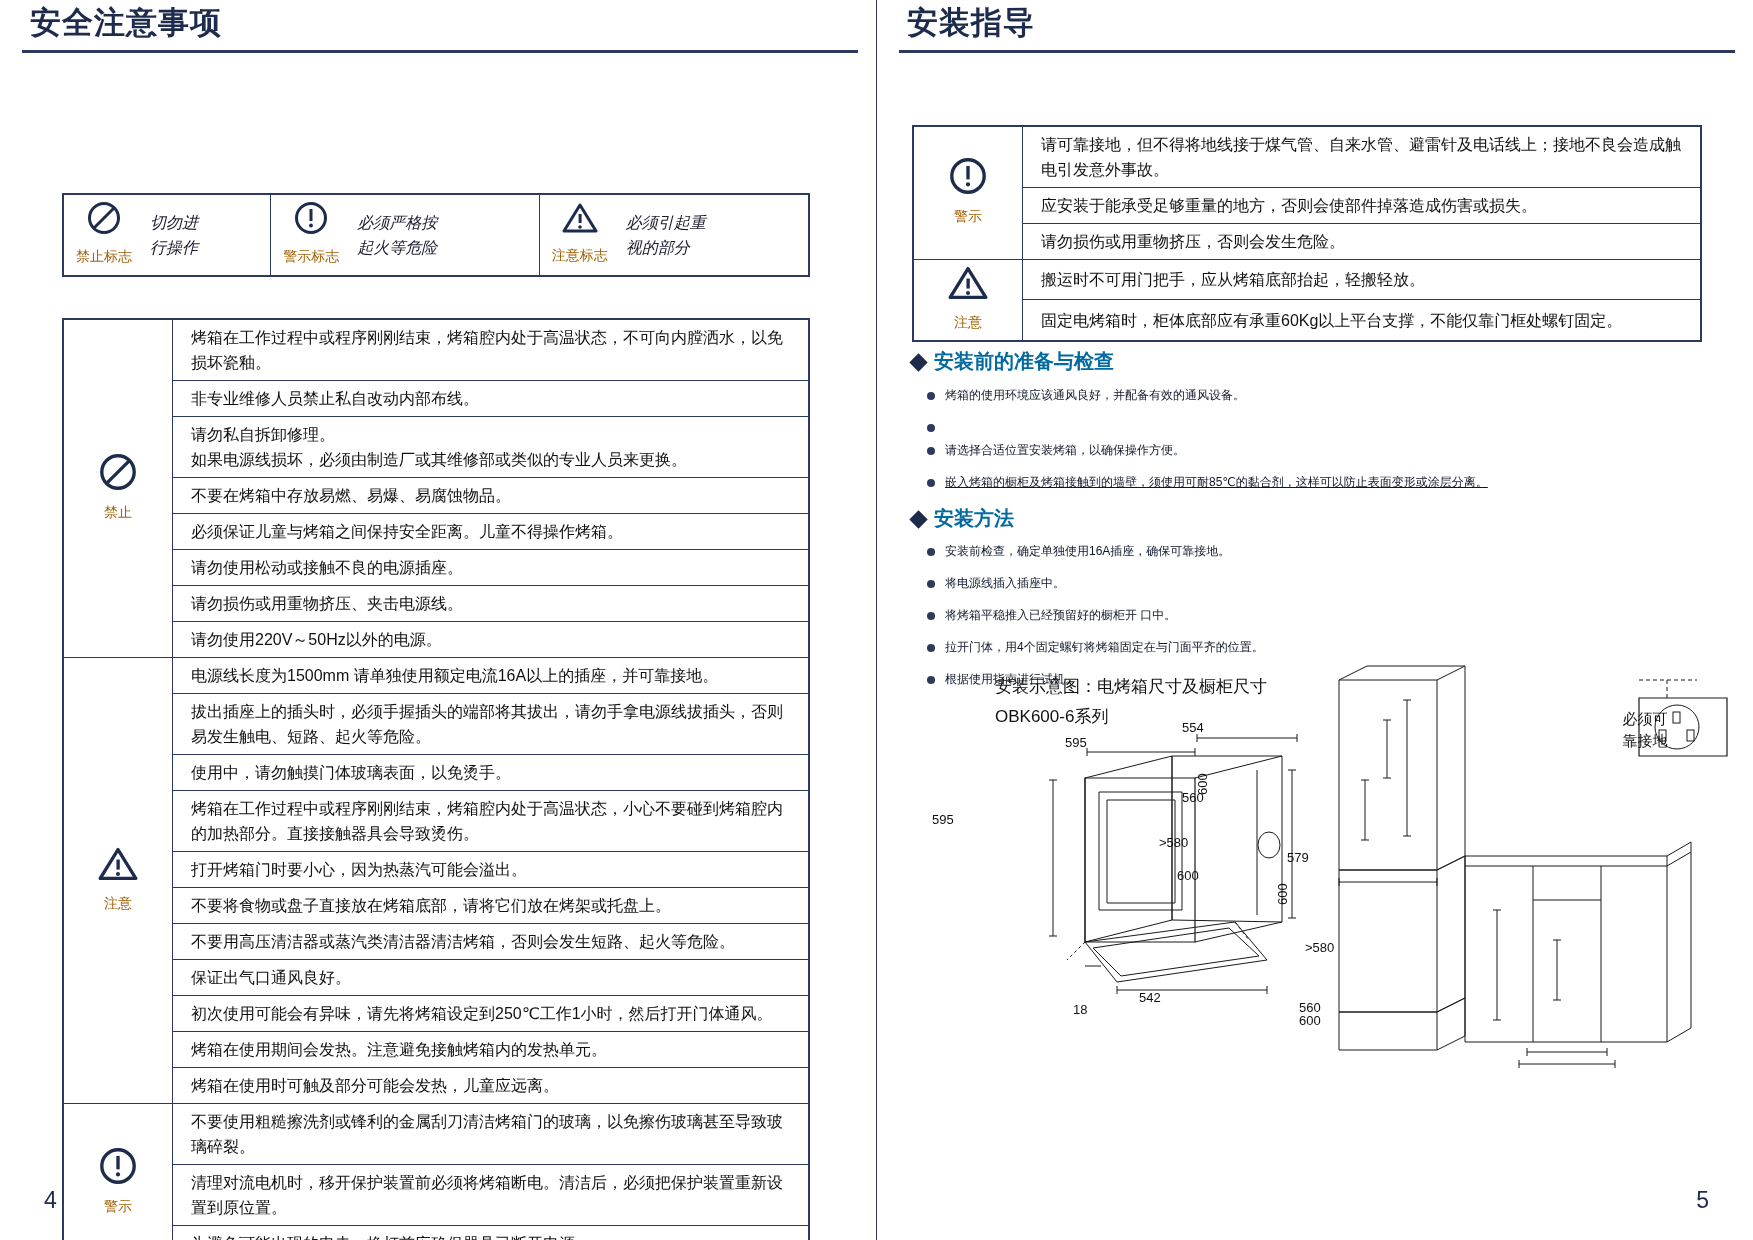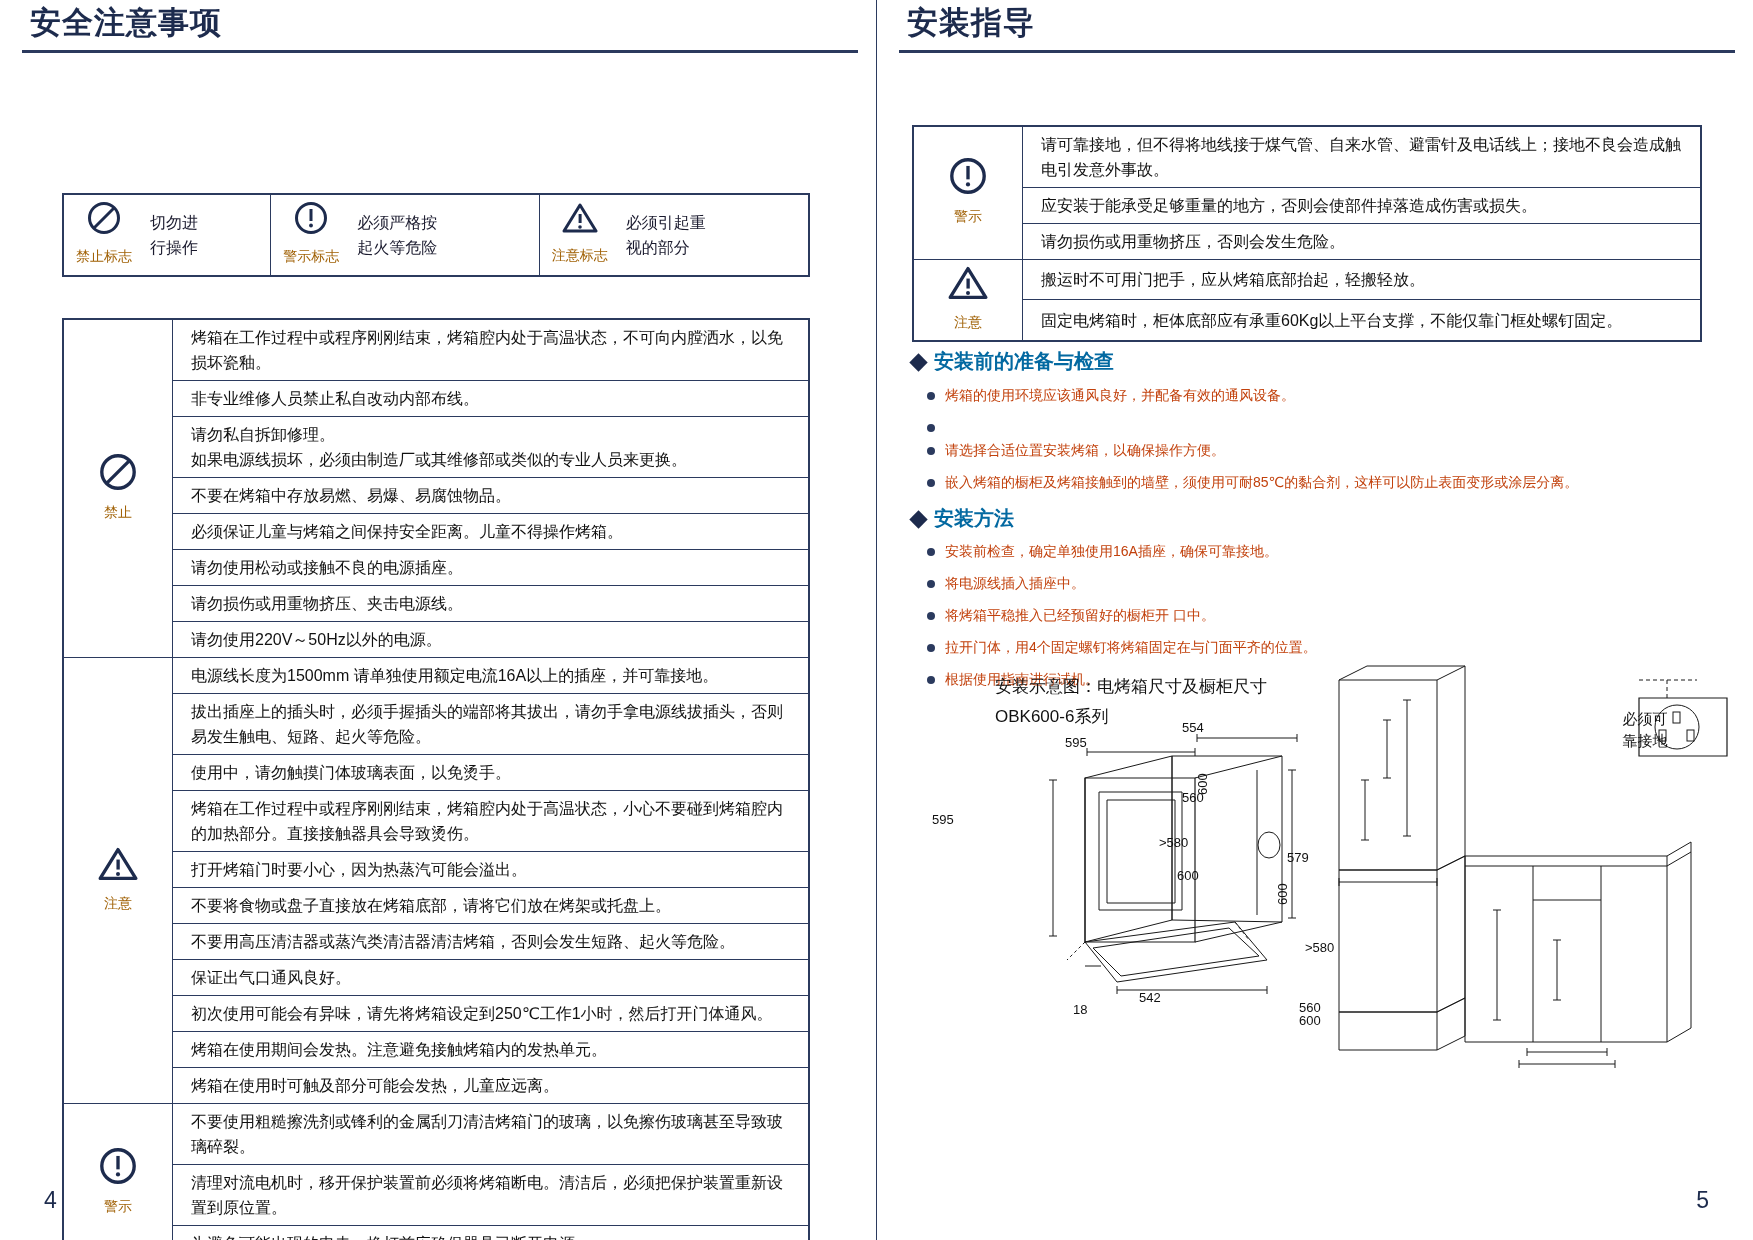--- a/index.html
+++ b/index.html
@@ -23,25 +23,25 @@
   .tbl td{border:1px solid #2b3a5e;padding:5px 18px;font-size:16px;line-height:25px;vertical-align:middle;color:#111;}
   .icocell{width:72px;text-align:center;vertical-align:middle;padding:4px 2px;}
   .icolbl{font-size:14px;color:#a16207;margin-top:2px;white-space:nowrap;}
   
   .ico{display:inline-block;position:relative;}
   .ico svg{display:block;margin:0 auto;}
   
   .legend{position:absolute;border:2px solid #2b3a5e;}
   .legend td{border:none;padding:6px 4px;font-size:16px;line-height:25px;}
   .legend .sep{width:1px;background:#2b3a5e;padding:0;}
-  .legend .txt{padding-left:6px;padding-right:12px;white-space:nowrap;}
+  .legend .txt{padding-left:6px;padding-right:12px;white-space:nowrap;font-style:italic;}
   
   .sect{position:absolute;font-size:20px;font-weight:bold;color:#0369a1;}
   .dia{display:inline-block;width:13px;height:13px;background:#1d2b4d;transform:rotate(45deg);margin-right:9px;position:relative;top:1px;}
-  .bullets{position:absolute;font-size:14px;line-height:27px;color:#c2410c;}
+  .bullets{position:absolute;font-size:12px;line-height:27px;color:#0f172a;}
   .bl{display:flex;align-items:flex-start;margin-bottom:5px;}
   .dot{width:8px;height:8px;border-radius:50%;background:#2b3a5e;margin-right:10px;margin-top:10px;flex:0 0 auto;}
   .pgno{position:absolute;bottom:26px;font-size:23px;color:#1d2b4d;}
   .capt{position:absolute;font-size:17px;line-height:30px;color:#111;}
   .dimtxt{position:absolute;font-size:13px;color:#111;}
   .socklbl{position:absolute;font-size:15px;line-height:22px;color:#111;text-align:center;}
   .drawing{position:absolute;}
 </style>
 </head>
 <body>
@@ -271,21 +271,21 @@
       </div>
     <div class="bl">
         <span class="dot"></span>
       </div>
     <div class="bl">
         <span class="dot"></span>
         <span>请选择合适位置安装烤箱，以确保操作方便。</span>
       </div>
     <div class="bl">
         <span class="dot"></span>
-        <span style="max-width:745px;display:inline-block;">嵌入烤箱的橱柜及烤箱接触到的墙壁，须使用可耐85℃的黏合剂，这样可以防止表面变形或涂层分离。</span>
+        <span style="max-width:745px;display:inline-block;text-decoration:underline;">嵌入烤箱的橱柜及烤箱接触到的墙壁，须使用可耐85℃的黏合剂，这样可以防止表面变形或涂层分离。</span>
       </div>
   </div>
 
   <div class="sect" style="left:35px;top:505px;">
     <span class="dia"></span><span>安装方法</span>
   </div>
 
   <div class="bullets" style="left:50px;top:538px;width:800px;">
     <div class="bl">
         <span class="dot"></span>

